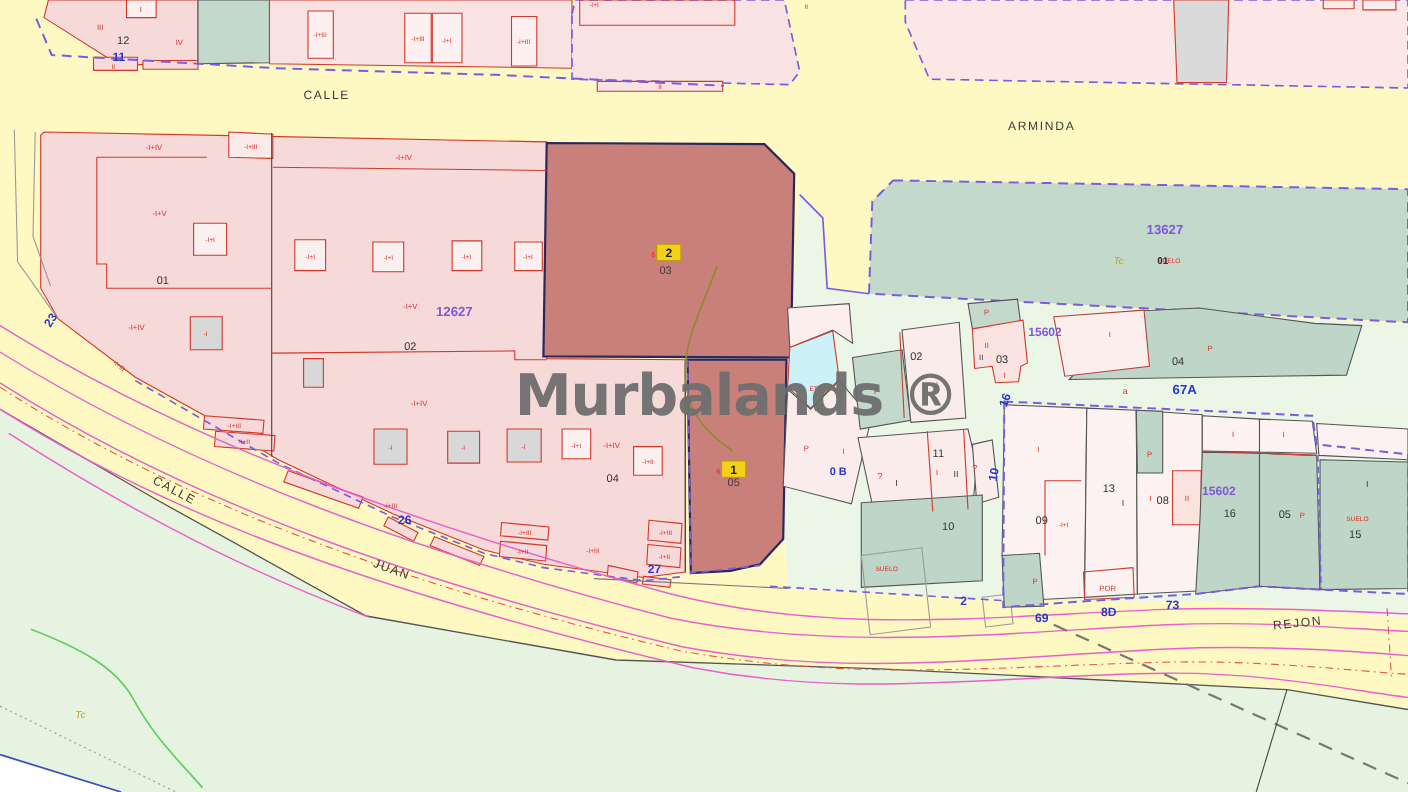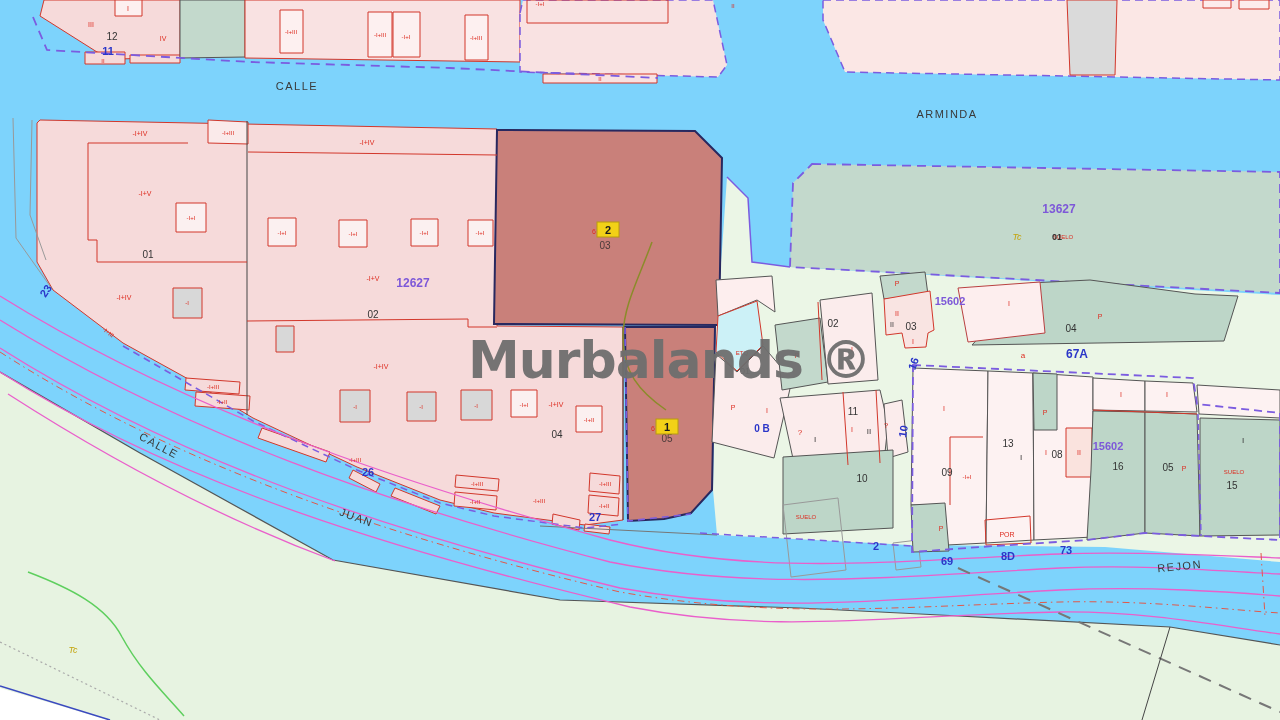--- a/index.html
+++ b/index.html
@@ -1,16 +1,16 @@
 <!DOCTYPE html>
 <html><head>
 <meta charset="utf-8">
 <style>
   html,body{margin:0;padding:0;background:#fff;}
-  #stage{position:relative;width:1280px;height:720px;overflow:hidden;background:#7dd3fc;
+  #stage{position:relative;width:1280px;height:720px;overflow:hidden;background:#fef9c3;
          font-family:"Liberation Sans",sans-serif;}
   #map-svg{position:absolute;left:0;top:0;}
   #map-svg text{font-family:"Liberation Sans",sans-serif;}
   .watermark{position:absolute;left:468px;top:330px;font-size:52px;font-weight:800;
              color:rgba(110,110,110,0.95);letter-spacing:-1px;white-space:nowrap;
              font-family:"DejaVu Sans",sans-serif;pointer-events:none;z-index:5;}
 </style>
 </head>
 <body>
 

